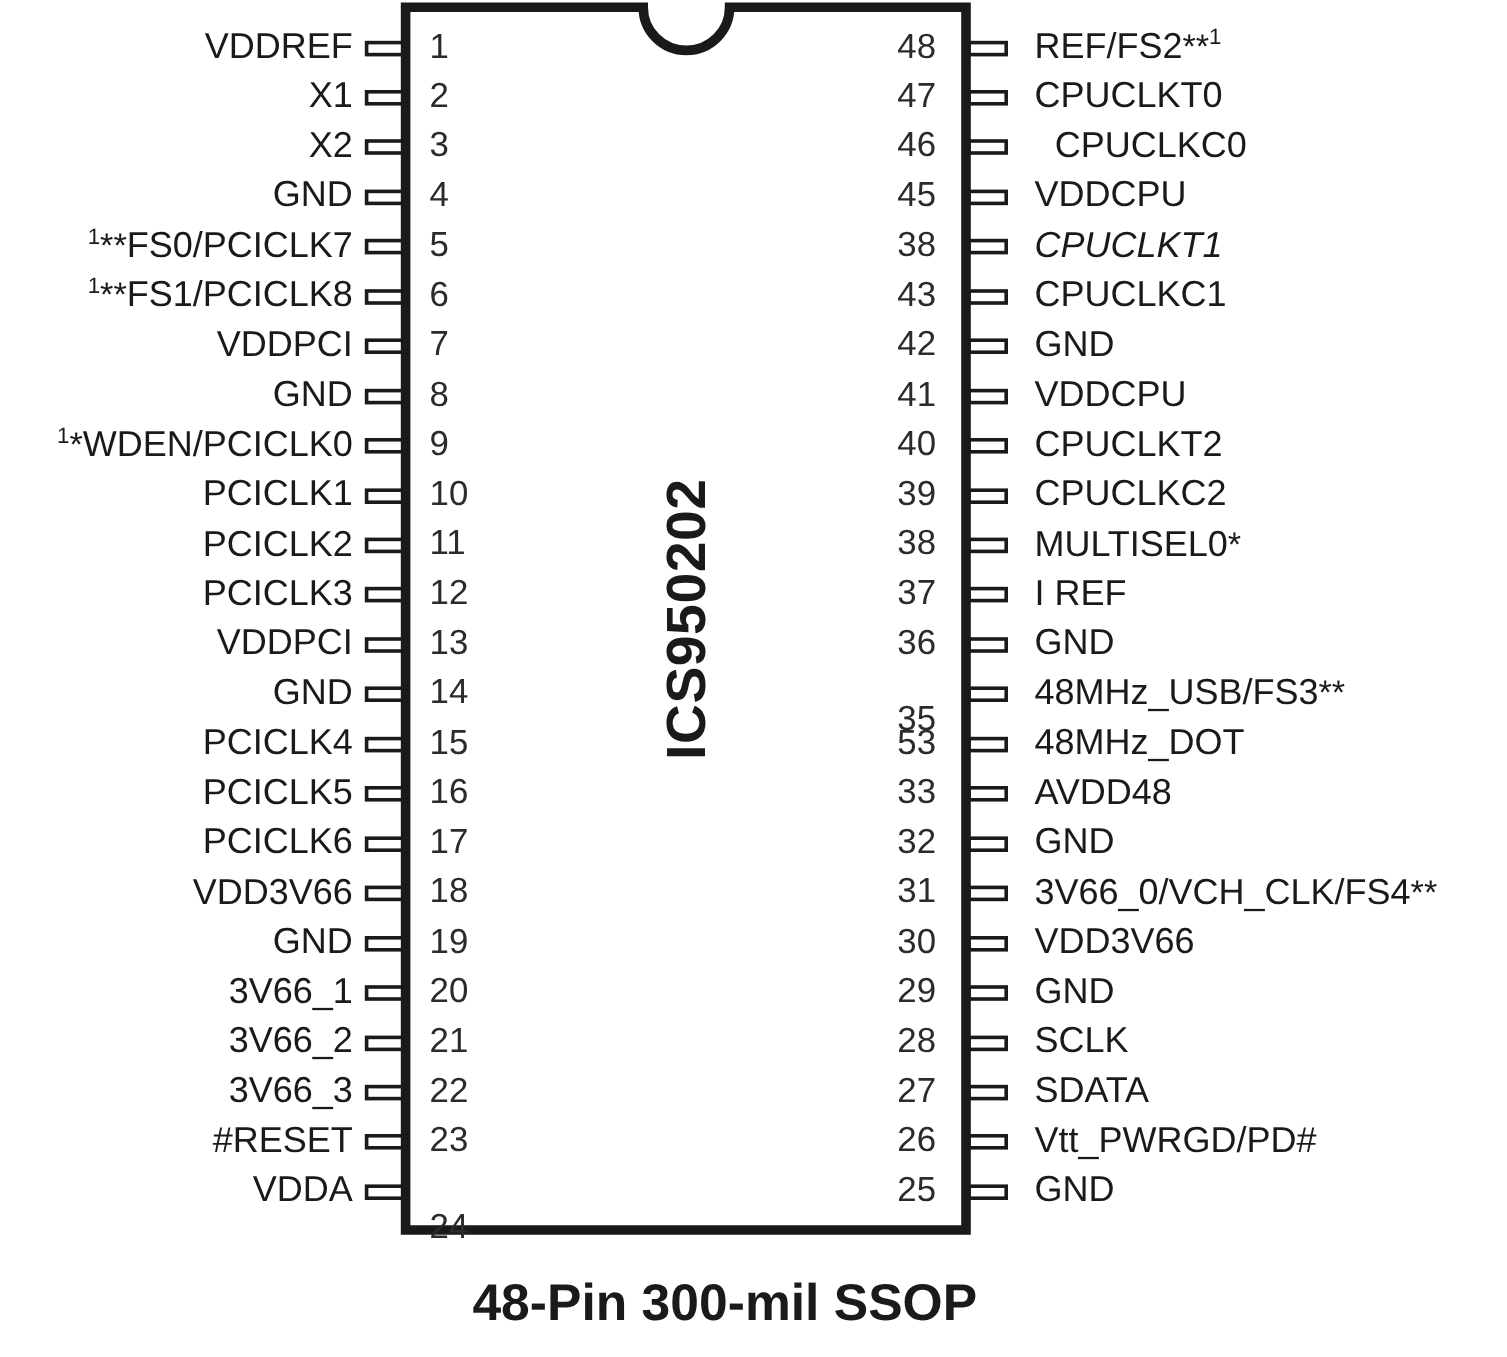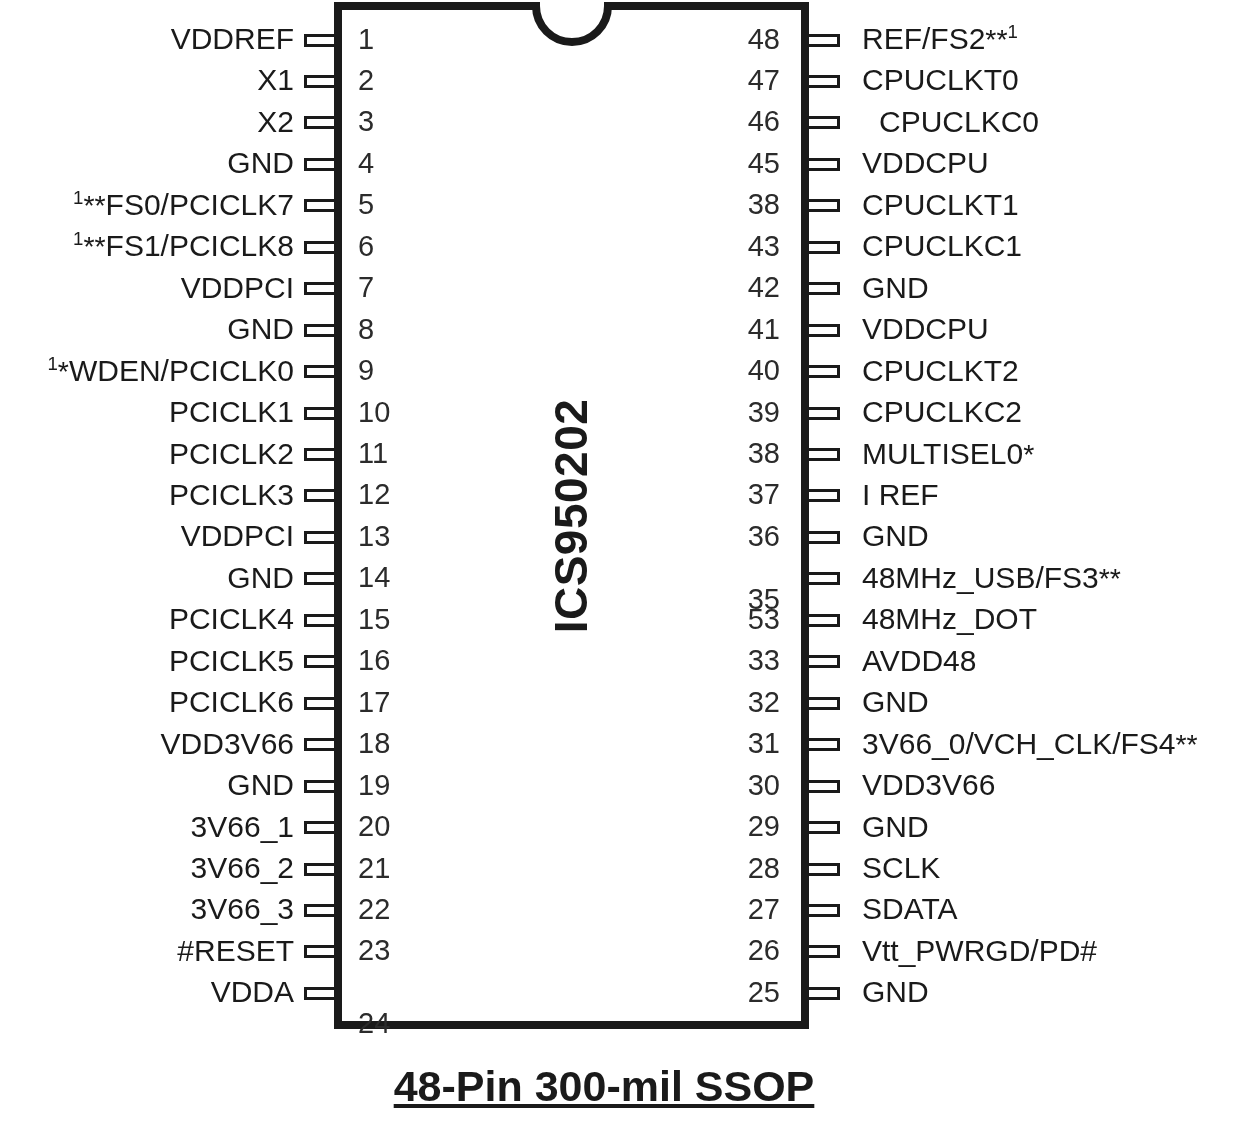--- a/index.html
+++ b/index.html
@@ -130,21 +130,20 @@
     position: absolute;
     left: 0;
     top: 1062px;
     width: 1208px;
     text-align: center;
     font-size: 43px;
     font-weight: bold;
     color: #1a1a1a;
     letter-spacing: 0px;
     z-index: 5;
-    text-decoration: underline;
   }
 </style>
 </head>
 <body>
 
 <div id="diagram">
 
   <div id="chip-body">
     <div id="part-number">
       <span class="vtext">ICS950202</span>
@@ -231,21 +230,21 @@
       <div class="pin-num right" style="top: 65.95px;">47</div>
       <div class="pin-label right" style="top: 65.45px;"><span>CPUCLKT0</span></div>
       <div class="pin-lead right" style="top: 116.4px;"></div>
       <div class="pin-num right" style="top: 107.4px;">46</div>
       <div class="pin-label right" style="top: 106.9px; margin-left: 17px;"><span>CPUCLKC0</span></div>
       <div class="pin-lead right" style="top: 157.85px;"></div>
       <div class="pin-num right" style="top: 148.85px;">45</div>
       <div class="pin-label right" style="top: 148.35px;"><span>VDDCPU</span></div>
       <div class="pin-lead right" style="top: 199.3px;"></div>
       <div class="pin-num right" style="top: 190.3px;">38</div>
-      <div class="pin-label right" style="top: 189.8px;"><span>CPUCLKT1</span></div>
+      <div class="pin-label right" style="top: 189.8px; font-style: italic;"><span>CPUCLKT1</span></div>
       <div class="pin-lead right" style="top: 240.75px;"></div>
       <div class="pin-num right" style="top: 231.75px;">43</div>
       <div class="pin-label right" style="top: 231.25px;"><span>CPUCLKC1</span></div>
       <div class="pin-lead right" style="top: 282.2px;"></div>
       <div class="pin-num right" style="top: 273.2px;">42</div>
       <div class="pin-label right" style="top: 272.7px;"><span>GND</span></div>
       <div class="pin-lead right" style="top: 323.65px;"></div>
       <div class="pin-num right" style="top: 314.65px;">41</div>
       <div class="pin-label right" style="top: 314.15px;"><span>VDDCPU</span></div>
       <div class="pin-lead right" style="top: 365.1px;"></div>

